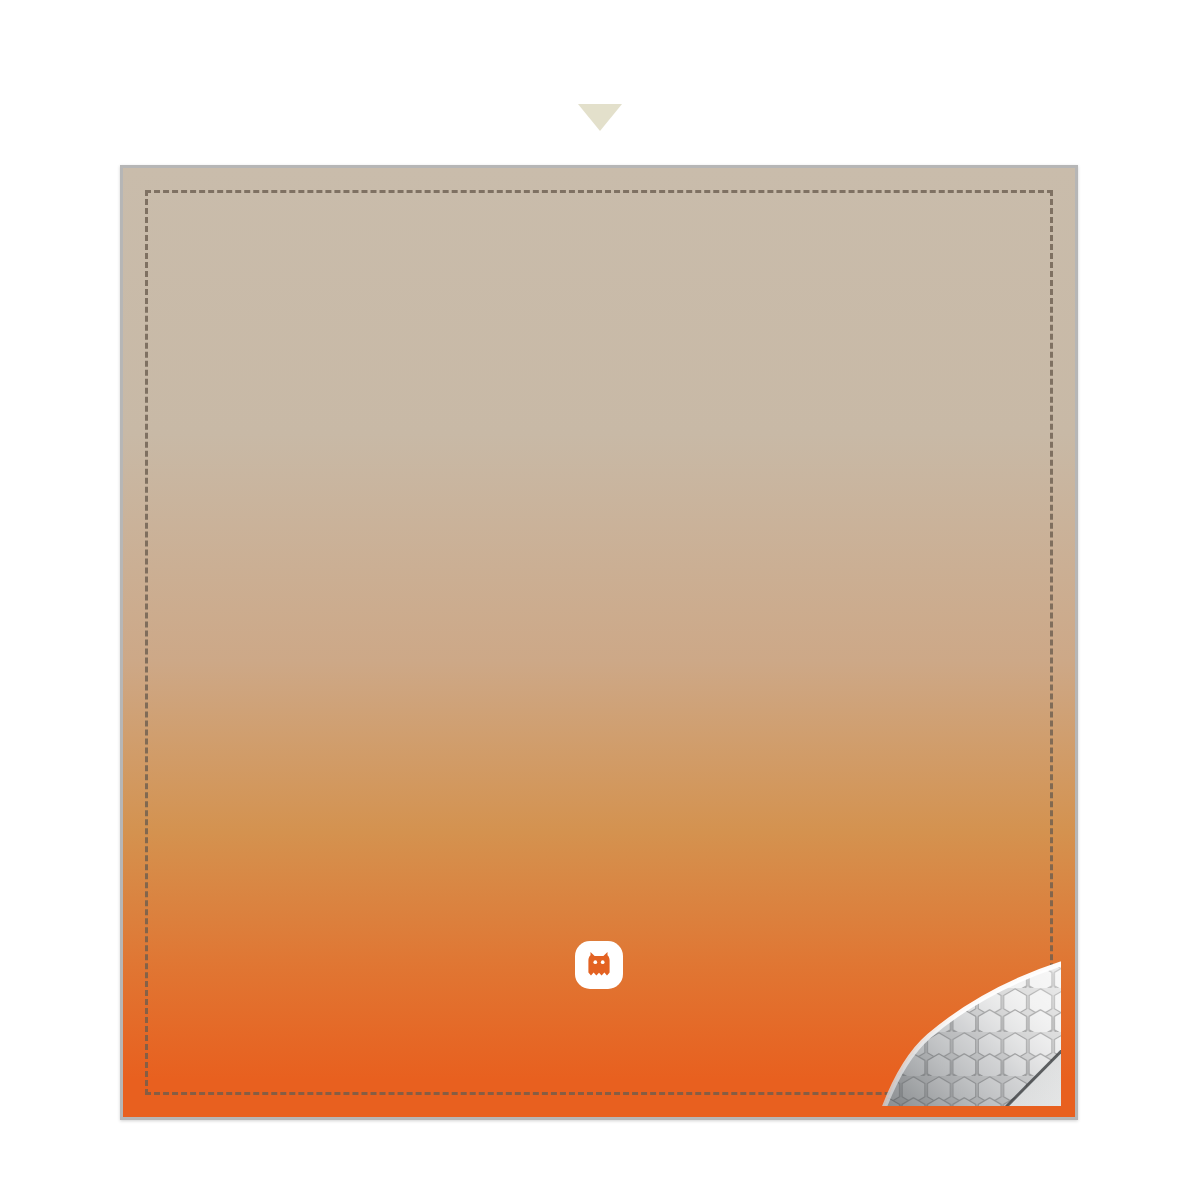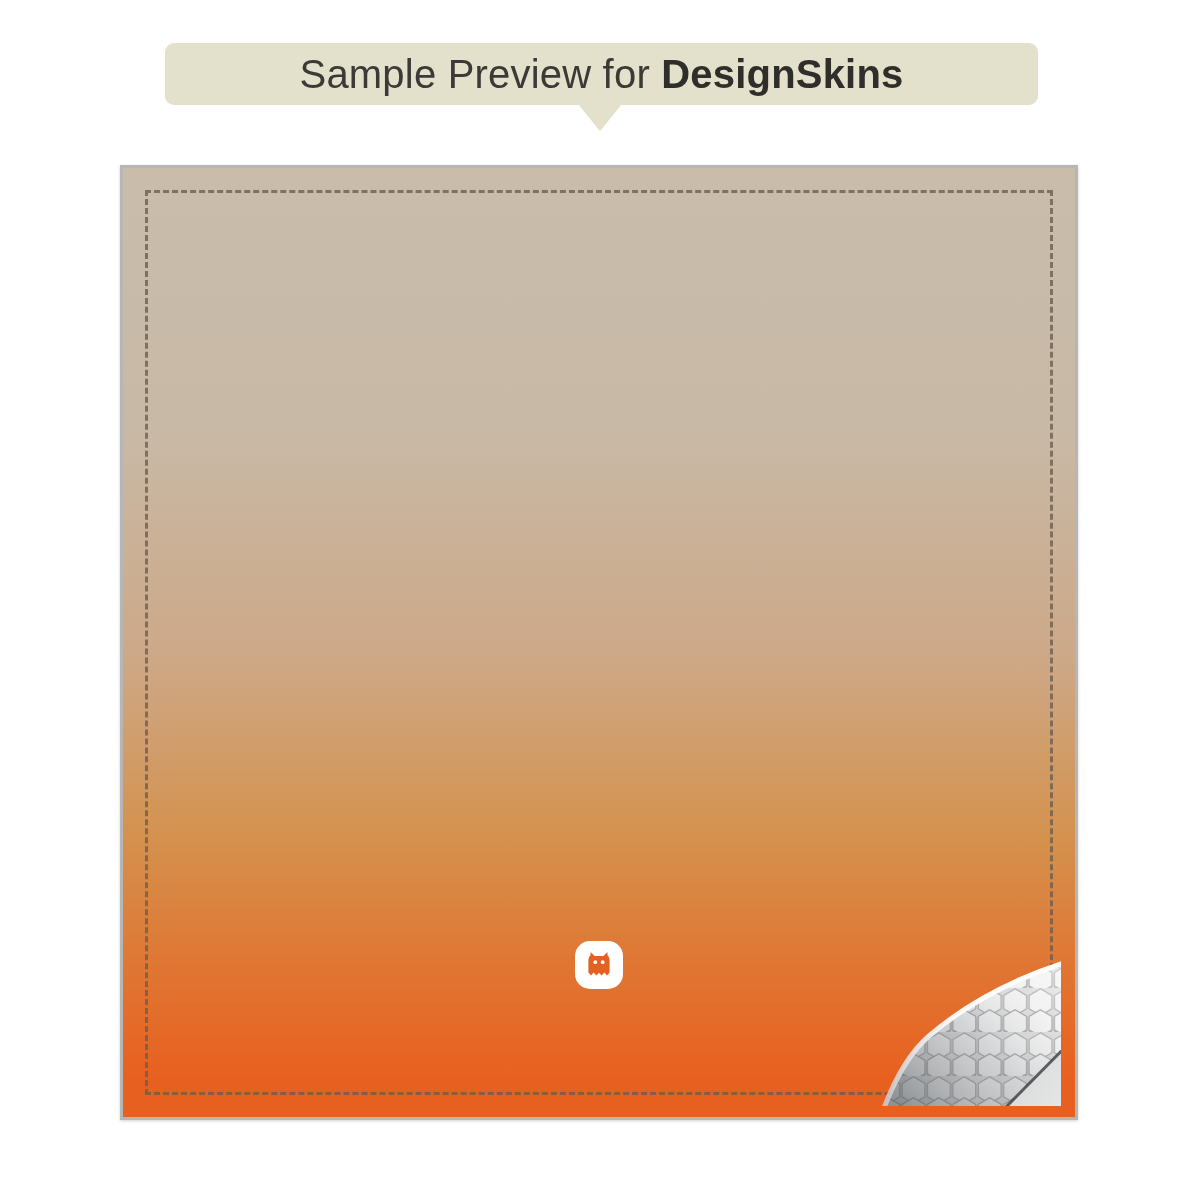--- a/index.html
+++ b/index.html
@@ -112,25 +112,20 @@
     width: 338px;
     height: 338px;
     pointer-events: none;
   }
 </style>
 </head>
 <body>
 
 <div id="stage">
 
-  <div class="callout">
-    <div class="callout-text">
-      <span>Sample Preview for </span><span class="strong">DesignSkins</span>
-    </div>
-  </div>
   <div class="callout-tail"></div>
 
   <div class="sticker">
 
     <div class="sticker-inner-dash"></div>
 
     <svg class="peel" viewBox="0 0 338 338">
       <defs>
 
         <pattern id="honeycomb" width="25.4" height="44" patternUnits="userSpaceOnUse">

